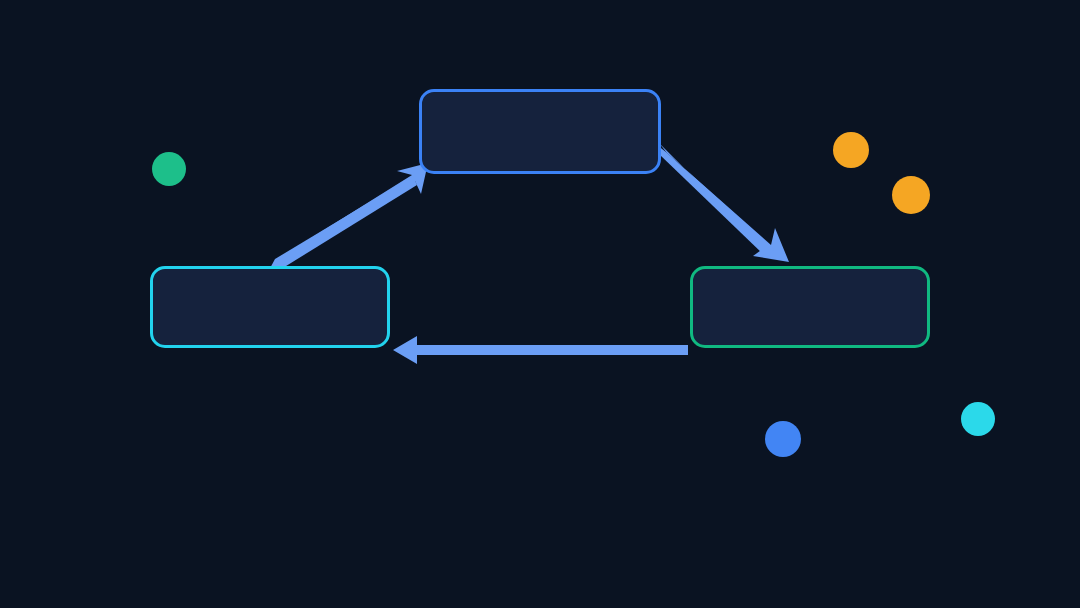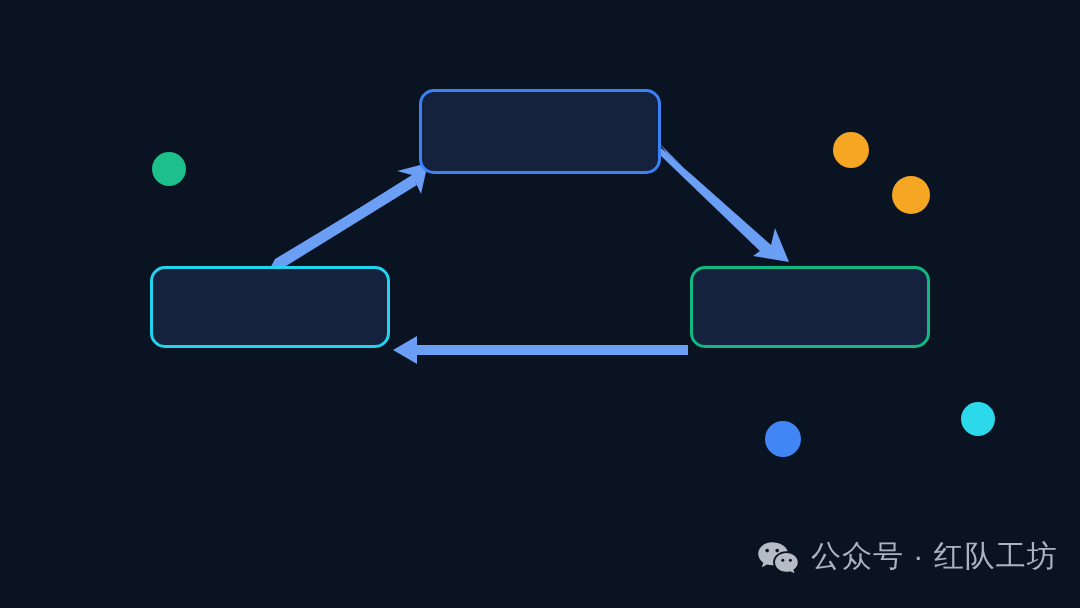--- a/index.html
+++ b/index.html
@@ -95,25 +95,14 @@
   <div class="node-box" id="node-right">
     <span class="node-label"></span>
   </div>
 
   <div class="dot" style="left:152px; top:152px; width:34px; height:34px; background:#1dbf8a;"></div>
   <div class="dot" style="left:833px; top:132px; width:36px; height:36px; background:#f5a623;"></div>
   <div class="dot" style="left:892px; top:176px; width:38px; height:38px; background:#f5a623;"></div>
   <div class="dot" style="left:765px; top:421px; width:36px; height:36px; background:#4285f4;"></div>
   <div class="dot" style="left:961px; top:402px; width:34px; height:34px; background:#2bd9ea;"></div>
 
-  <div id="watermark">
-    <svg id="wechat-icon" width="42" height="34" viewBox="0 0 42 34" xmlns="http://www.w3.org/2000/svg">
-      <path d="M15.2 2.2C7.4 2.2 1.2 7.4 1.2 13.8c0 3.6 2 6.8 5.1 8.9l-1.5 4.6 5.3-2.7c1.6.45 3.3.7 5.1.7.45 0 .9-.02 1.35-.05-.3-.95-.45-1.95-.45-2.95 0-6.1 5.9-11.05 13.2-11.05.5 0 .95.03 1.4.08C29.3 6.2 22.9 2.2 15.2 2.2z" fill="#b6bcc6"></path>
-      <circle cx="10.2" cy="10.6" r="1.8" fill="#0a1322"></circle>
-      <circle cx="20.2" cy="10.6" r="1.8" fill="#0a1322"></circle>
-      <path d="M40.8 22.4c0-5.1-5.1-9.3-11.4-9.3s-11.4 4.2-11.4 9.3 5.1 9.3 11.4 9.3c1.35 0 2.65-.2 3.85-.55l4.3 2.2-1.2-3.7c2.7-1.7 4.45-4.4 4.45-7.25z" fill="#b6bcc6"></path>
-      <circle cx="25.8" cy="20.2" r="1.5" fill="#0a1322"></circle>
-      <circle cx="33.4" cy="20.2" r="1.5" fill="#0a1322"></circle>
-    </svg>
-    <span id="watermark-text">公众号 · 红队工坊</span>
-  </div>
 
 </div>
 
 </body></html>

